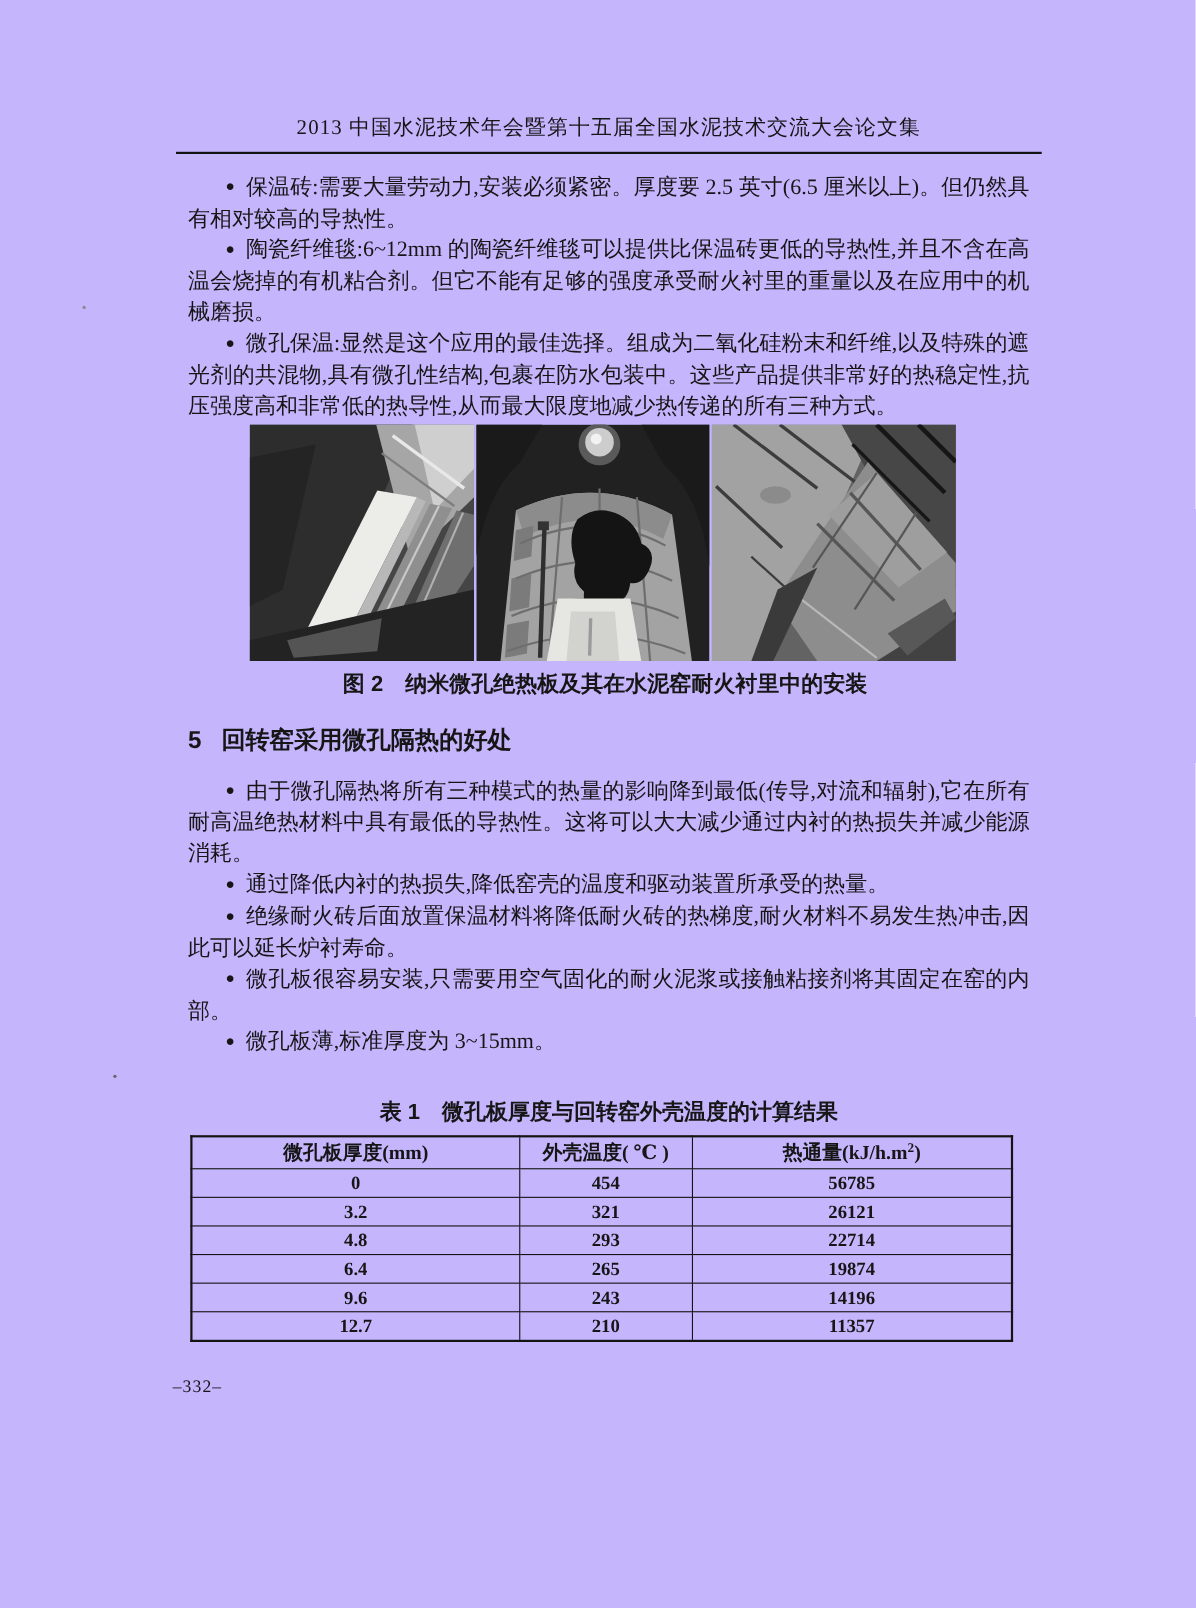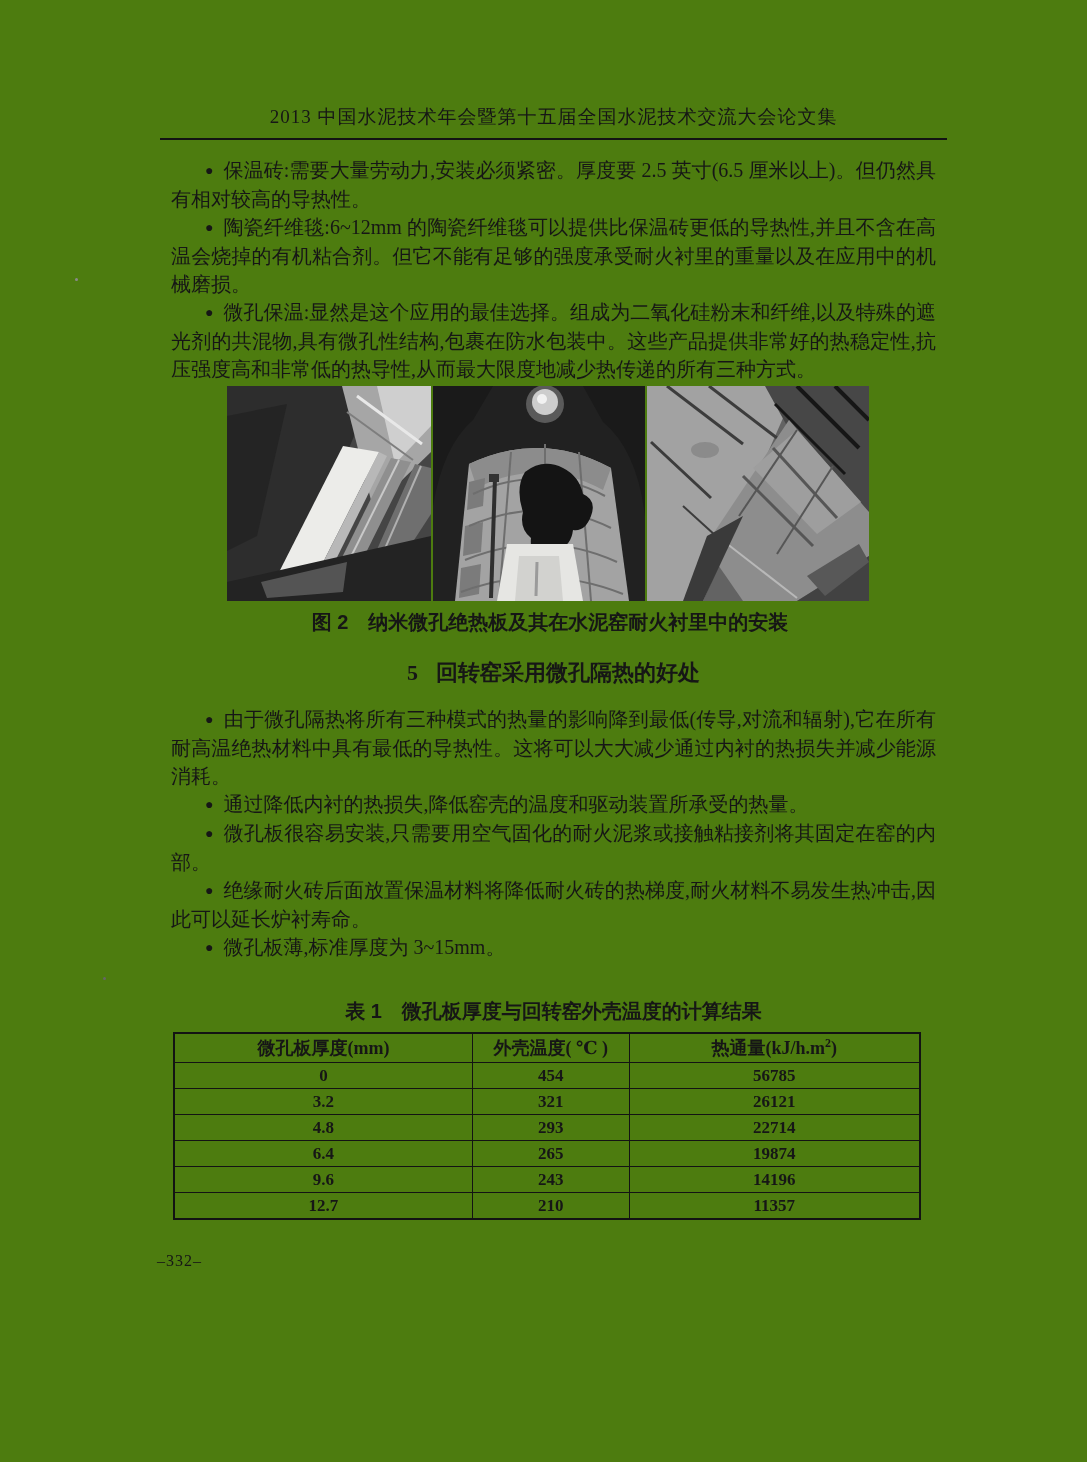--- a/index.html
+++ b/index.html
@@ -4,21 +4,21 @@
 <style>
   html, body {
     margin: 0;
     padding: 0;
     background: #ffffff;
   }
   .page {
     position: relative;
     width: 1087px;
     height: 1462px;
-    background: #4d7c0f;
+    background: #c4b5fd;
     overflow: hidden;
     color: #161616;
     font-family: "Liberation Serif", "DejaVu Serif", serif;
   }
   .content {
     width: 765px;
     margin-left: 171px;
     padding-top: 104px;
   }
   .running-head {
@@ -61,25 +61,24 @@
   .fig-caption {
     margin-top: 8px;
     text-align: center;
     font-family: "Liberation Sans", "DejaVu Sans", sans-serif;
     font-weight: bold;
     font-size: 20px;
     line-height: 26px;
   }
   .section-heading {
     margin-top: 24px;
-    font-family: Liberation Serif, serif;
+    font-family: Liberation Sans, sans-serif;
     font-weight: bold;
     font-size: 22px;
     line-height: 28px;
-    text-align: center;
   }
   .section-heading .sec-num { margin-right: 18px; }
   .benefits-block { margin-top: 2px; }
   .table-title {
     margin-top: 36px;
     text-align: center;
     font-family: "Liberation Sans", "DejaVu Sans", sans-serif;
     font-weight: bold;
     font-size: 20px;
     line-height: 26px;
@@ -226,22 +225,22 @@
 
       </div>
       <div class="fig-caption">图 2　纳米微孔绝热板及其在水泥窑耐火衬里中的安装</div>
     </div>
 
     <h2 class="section-heading"><span class="sec-num">5</span><span>回转窑采用微孔隔热的好处</span></h2>
 
     <div class="benefits-block">
       <p class="para"><span class="bullet">●</span><span>由于微孔隔热将所有三种模式的热量的影响降到最低(传导,对流和辐射),它在所有耐高温绝热材料中具有最低的导热性。这将可以大大减少通过内衬的热损失并减少能源消耗。</span></p>
       <p class="para"><span class="bullet">●</span><span>通过降低内衬的热损失,降低窑壳的温度和驱动装置所承受的热量。</span></p>
+      <p class="para"><span class="bullet">●</span><span>绝缘耐火砖后面放置保温材料将降低耐火砖的热梯度,耐火材料不易发生热冲击,因此可以延长炉衬寿命。</span></p>
       <p class="para"><span class="bullet">●</span><span>微孔板很容易安装,只需要用空气固化的耐火泥浆或接触粘接剂将其固定在窑的内部。</span></p>
-      <p class="para"><span class="bullet">●</span><span>绝缘耐火砖后面放置保温材料将降低耐火砖的热梯度,耐火材料不易发生热冲击,因此可以延长炉衬寿命。</span></p>
       <p class="para"><span class="bullet">●</span><span>微孔板薄,标准厚度为 3~15mm。</span></p>
     </div>
 
     <div class="table-title">表 1　微孔板厚度与回转窑外壳温度的计算结果</div>
 
     <table class="data-table">
       <colgroup>
         <col class="col-thickness">
           <col class="col-temp">
           <col class="col-flux">

